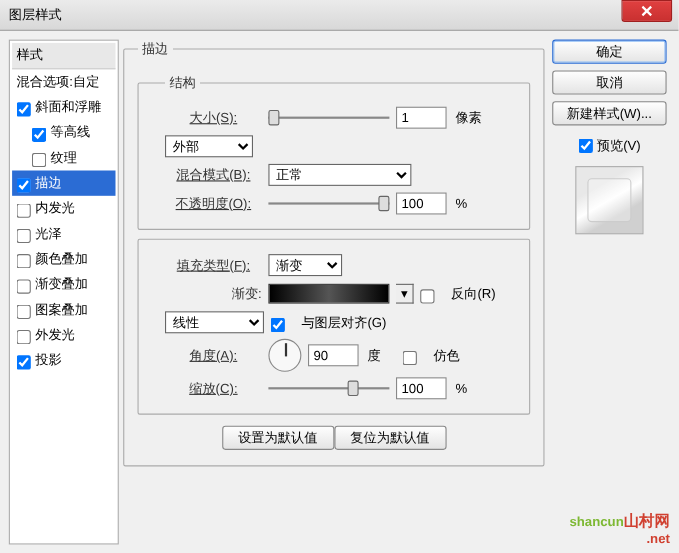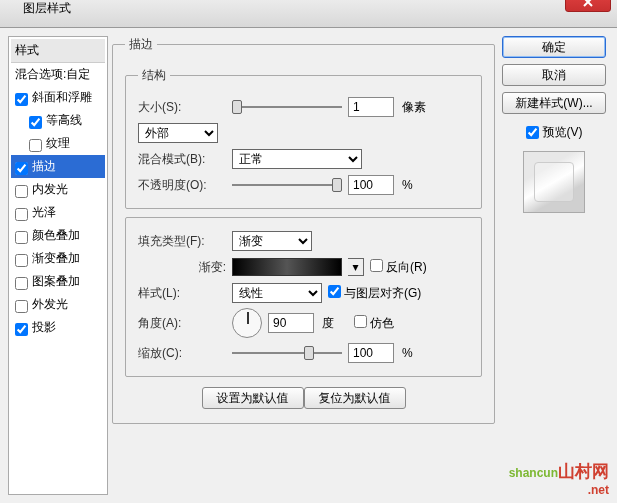--- a/index.html
+++ b/index.html
@@ -1,52 +1,52 @@
 <!DOCTYPE html>
 <html><head>
 <meta charset="utf-8">
 <style>
 *{box-sizing:border-box;margin:0;padding:0;font-family:"Microsoft YaHei","SimSun",Arial,sans-serif;font-size:12px}
 body{background:#f0f0f0;width:617px;height:503px;overflow:hidden;position:relative}
-.titlebar{height:28px;background:linear-gradient(to bottom,#ebebeb,#d8d8d8);display:flex;justify-content:space-between;padding-left:23px;border-bottom:1px solid #999}
+.titlebar{height:28px;background:linear-gradient(to bottom,#ebebeb,#d8d8d8);display:flex;align-items:center;justify-content:space-between;padding-left:8px;border-bottom:1px solid #999}
 .close-btn{width:46px;height:20px;background:linear-gradient(to bottom,#e04040,#c93030);color:#fff;display:flex;align-items:center;justify-content:center;border-radius:0 0 3px 3px;margin-right:6px;margin-top:-8px;border:1px solid #a02020;cursor:pointer}
 .close-btn svg{width:10px;height:10px}
 .main{display:flex;padding:8px;gap:4px;height:calc(100% - 28px)}
 .sidebar{width:100px;border:1px solid #aaa;background:#fff;padding:2px}
 .side-head{background:#e8e8e8;padding:3px 4px;border-bottom:1px solid #ccc;font-weight:normal}
 .side-item{padding:3px 4px;display:flex;align-items:flex-end;gap:4px;cursor:pointer}
 .side-item.sel{background:#2b6cd4;color:#fff}
 .side-item input[type=checkbox]{margin:0}
 .side-item.indent{padding-left:18px}
 .center{flex:1;position:relative}
 fieldset{border:1px solid #aaa;border-radius:2px;padding:10px 12px 14px;margin-bottom:8px}
 legend{padding:0 4px;color:#333}
-.inner{border:1px solid #aaa;padding:10px 12px;margin-top:4px}
+.inner{border:1px solid #aaa;padding:10px 24px;margin-top:4px}
 .row{display:flex;align-items:center;height:26px;gap:6px}
-.lbl{width:88px;text-align:left;color:#333}
+.lbl{width:88px;text-align:center;text-decoration:underline;color:#333}
 .lbl-nl{width:88px;text-align:right;color:#333}
 .slider{flex:0 0 110px;height:20px;position:relative}
 .slider-track{position:absolute;top:9px;left:0;right:0;height:2px;background:#888}
 .slider-thumb{position:absolute;top:3px;width:10px;height:14px;background:#ddd;border:1px solid #666;border-radius:2px}
 input[type=text]{width:46px;height:20px;border:1px solid #888;padding:0 4px;background:#fff}
 .unit{margin-left:2px}
 select{height:20px;border:1px solid #666;background:#fff;padding:0 2px}
 .right{width:110px;display:flex;flex-direction:column;gap:6px;align-items:center}
 .btn{width:104px;height:22px;border:1px solid #888;background:linear-gradient(to bottom,#fefefe,#e4e4e4);border-radius:3px;cursor:pointer;display:flex;align-items:center;justify-content:center}
 .btn.primary{border:1px solid #2b6cd4;box-shadow:0 0 0 1px #8fbdf5 inset}
 .preview-row{display:flex;align-items:center;gap:4px;margin-top:4px}
 .preview{width:62px;height:62px;border:1px solid #aaa;background:linear-gradient(150deg,#e8e8e8 30%,#fff 50%,#d0d0d0 70%);margin-top:4px;position:relative}
 .preview::after{content:"";position:absolute;inset:10px;border:1px solid #ccc;background:rgba(255,255,255,0.3);border-radius:4px}
 .grad-swatch{width:110px;height:18px;background:linear-gradient(to right,#000,#555,#000);border:1px solid #333;display:inline-block}
 .dd-arrow{width:16px;height:18px;border:1px solid #666;border-left:none;background:#eee;display:inline-flex;align-items:center;justify-content:center}
 .angle-dial{width:30px;height:30px;border:1px solid #888;border-radius:50%;background:#f8f8f8;position:relative;display:inline-block}
 .angle-dial::after{content:"";position:absolute;width:2px;height:12px;background:#333;left:14px;top:3px}
 .btn-row{display:flex;justify-content:center;margin-top:10px}
 .btn2{height:22px;padding:0 14px;border:1px solid #888;background:linear-gradient(to bottom,#fefefe,#e4e4e4);border-radius:3px;cursor:pointer}
-.ck{display:flex;align-items:flex-start;gap:3px}
+.ck{display:flex;align-items:flex-end;gap:15px}
 .watermark{position:absolute;right:8px;bottom:6px;font-size:18px;font-weight:bold;color:#7db833;font-family:Arial}
 .watermark .red{color:#d04030}
 </style>
 </head>
 <body>
 
 <div class="titlebar">
   <span>图层样式</span>
   <div class="close-btn">
     <svg viewBox="0 0 10 10">
@@ -139,33 +139,32 @@
               <div class="slider-thumb" style="left:100px"></div>
             </div>
           <input type="text" value="100" style="">
           <span class="unit">%</span>
         </div>
       </fieldset>
 
       <fieldset class="inner" style="margin-top:4px">
         <div class="row">
           <span class="lbl">填充类型(F):</span>
-          <select style="width:80px"><option>渐变</option></select>
+          <select style="width:67px"><option>渐变</option></select>
         </div>
         <div class="row">
           <span class="lbl-nl">渐变:</span>
           <span class="grad-swatch"></span>
             <span class="dd-arrow">▾</span>
           <label class="ck">
               <input type="checkbox" style="">
               <span>反向(R)</span>
             </label>
         </div>
         <div class="row">
-          <span class="lbl">样式(L):</span>
           <select style="width:90px"><option>线性</option></select>
           <label class="ck">
               <input type="checkbox" checked="" style="">
               <span>与图层对齐(G)</span>
             </label>
         </div>
         <div class="row" style="height:34px">
           <span class="lbl">角度(A):</span>
           <span class="angle-dial"></span>
           <input type="text" value="90" style="">
@@ -200,15 +199,15 @@
     <label class="preview-row">
       <input type="checkbox" checked="" style="">
         <span>预览(V)</span>
     </label>
     <div class="preview"></div>
   </div>
 
 </div>
 
 <div class="watermark">
-  <span>shancun</span><span style="font-size:17px;color:#d04030">山村网</span>
+  <span>shancun</span><span style="font-size:14px;color:#d04030">山村网</span>
   <div style="font-size:11px;text-align:right"><span class="red">.net</span></div>
 </div>
 
 </body></html>

